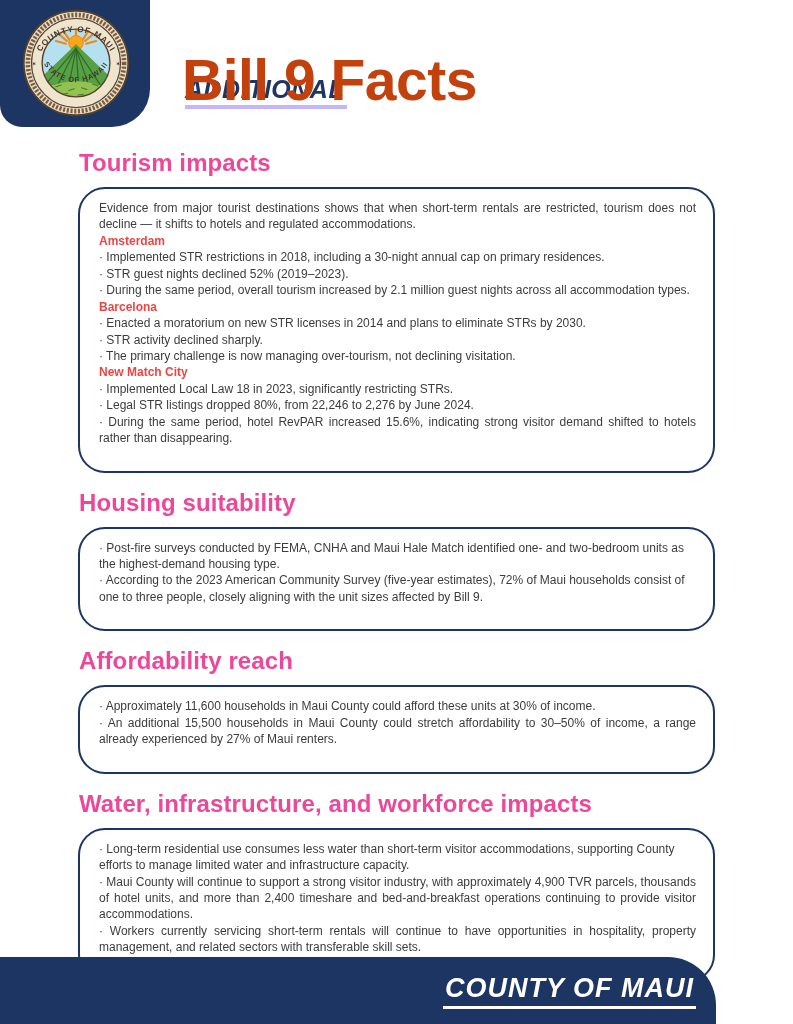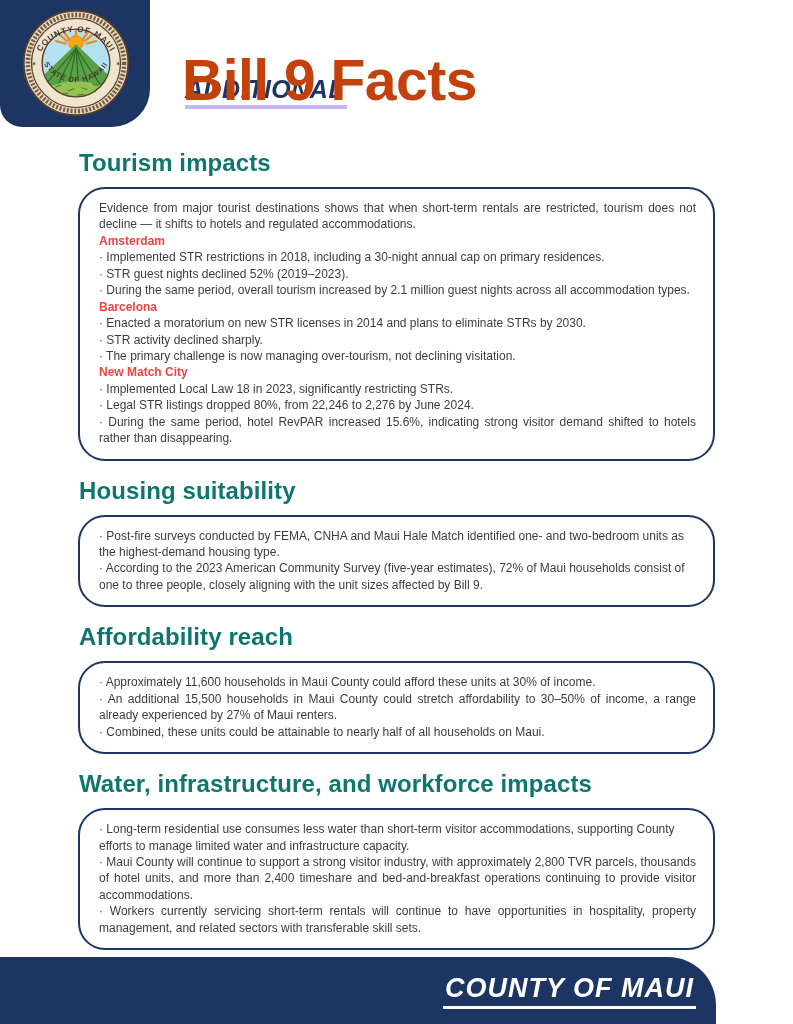--- a/index.html
+++ b/index.html
@@ -19,27 +19,27 @@
     border-bottom:4px solid #c4b5fd;padding:0 3px 1px 0;letter-spacing:.5px;margin-top:45px;
   }
   .page-title{
     position:absolute;top:47px;left:182px;
     font-size:57px;font-weight:bold;color:#c2410c;letter-spacing:-.5px;
   }
   
   .content{position:absolute;top:149px;left:78px;width:637px;}
   section{margin:0;}
   section h2{
-    font-size:24px;font-weight:bold;color:#0f766e;
+    font-size:24px;font-weight:bold;color:#ec4899;
     margin:0 0 10px 1px;letter-spacing:.1px;
   }
   .box{
     box-sizing:border-box;width:637px;
     border:2px solid #1d3563;border-radius:27px;
-    padding:11px 17px 12px 19px;
+    padding:11px 17px 24px 19px;
     color:#3c3c3c;font-size:12px;line-height:1.37;
     margin:0 0 16px 0;
   }
   .box p{margin:0;}
   .box p.justify{text-align:justify;}
   .box p.city{font-weight:bold;color:#ef4444;}
   
   .footer-bar{
     position:absolute;left:0;bottom:0;width:716px;height:67px;
     background:#1d3563;border-radius:0 48px 0 0;
@@ -141,28 +141,27 @@
       <div class="box">
         <p class="">· Post-fire surveys conducted by FEMA, CNHA and Maui Hale Match identified one- and two-bedroom units as the highest-demand housing type.</p>
         <p class="">· According to the 2023 American Community Survey (five-year estimates), 72% of Maui households consist of one to three people, closely aligning with the unit sizes affected by Bill 9.</p>
       </div>
     </section>
     <section>
       <h2>Affordability reach</h2>
       <div class="box">
         <p class="">· Approximately 11,600 households in Maui County could afford these units at 30% of income.</p>
         <p class="justify">· An additional 15,500 households in Maui County could stretch affordability to 30–50% of income, a range already experienced by 27% of Maui renters.</p>
-        <p class="">· Combined, these units could be attainable to nearly half of all households on Maui.</p>
       </div>
     </section>
     <section>
       <h2>Water, infrastructure, and workforce impacts</h2>
       <div class="box">
         <p class="">· Long-term residential use consumes less water than short-term visitor accommodations, supporting County efforts to manage limited water and infrastructure capacity.</p>
-        <p class="justify">· Maui County will continue to support a strong visitor industry, with approximately 2,800 TVR parcels, thousands of hotel units, and more than 2,400 timeshare and bed-and-breakfast operations continuing to provide visitor accommodations.</p>
+        <p class="justify">· Maui County will continue to support a strong visitor industry, with approximately 4,900 TVR parcels, thousands of hotel units, and more than 2,400 timeshare and bed-and-breakfast operations continuing to provide visitor accommodations.</p>
         <p class="justify">· Workers currently servicing short-term rentals will continue to have opportunities in hospitality, property management, and related sectors with transferable skill sets.</p>
       </div>
     </section>
   </main>
 
 <footer class="footer-bar">
   <span class="footer-label">COUNTY OF MAUI</span>
 </footer>
 
 </body></html>

